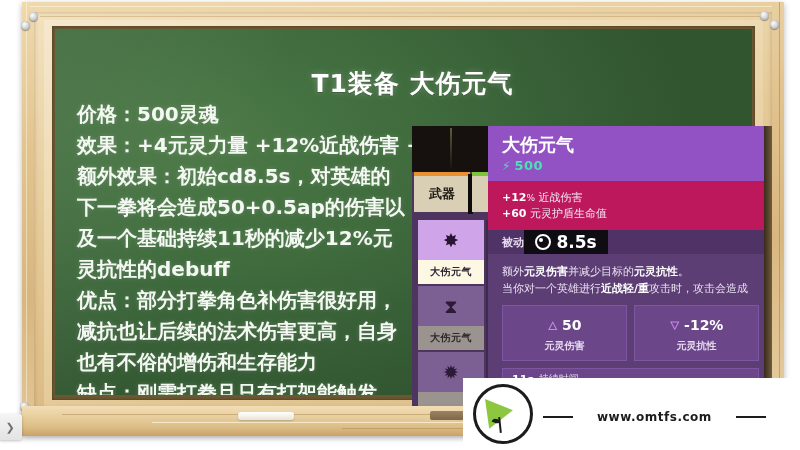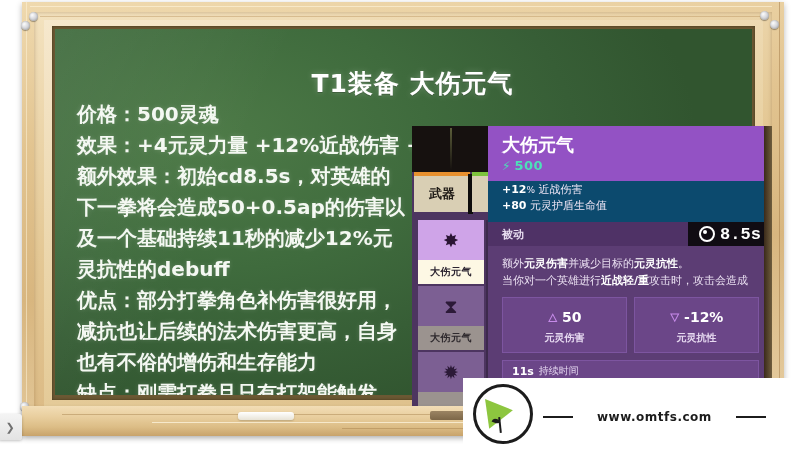--- a/index.html
+++ b/index.html
@@ -145,27 +145,27 @@
   .col-side{position:absolute;left:74px;top:94px;width:8px;height:196px;background:#3d2a4c;}
 
   
   .card{position:absolute;left:76px;top:0;width:284px;background:#5c3d74;}
   .card-head{background:#9352c4;padding:9px 12px 8px 14px;}
   .card-title{color:#fff;font-size:18px;font-weight:700;line-height:20px;}
   .card-price{display:flex;align-items:center;gap:4px;margin-top:3px;}
   .card-price .coin{font-size:12px;color:#4de0b8;font-weight:700;}
   .card-price .amt{font-size:13px;color:#4de0b8;font-weight:700;letter-spacing:.5px;}
 
-  .card-stats{background:#0c4a6e;padding:1px 14px 8px 14px;}
+  .card-stats{background:#be185d;padding:9px 14px 8px 14px;}
   .stat-line{font-size:11px;color:#efe6f6;line-height:16px;}
   .stat-line b{color:#ffffff;font-weight:700;}
   .stat-line .unit{font-size:9px;}
 
   .card-passive{background:#4f3266;height:24px;display:flex;align-items:center;
-    justify-content:space-between;padding-left:14px;font-family:Liberation Mono, monospace;}
+    padding-left:14px;}
   .card-passive .ptxt{font-size:11px;color:#e7dcef;font-weight:700;}
   .cd-pill{background:#100c13;height:24px;min-width:84px;display:flex;align-items:center;
     justify-content:center;gap:5px;padding:0 10px;box-sizing:border-box;}
   .cd-pill .cdico{width:12px;height:12px;border-radius:50%;border:2px solid #fff;
     display:inline-block;position:relative;}
   .cd-pill .cdico::after{content:"";position:absolute;left:2px;top:2px;width:4px;height:4px;
     background:#fff;border-radius:50%;}
   .cd-pill .cdtxt{color:#fff;font-size:17px;font-weight:700;}
 
   .card-desc{background:#5c3d74;padding:9px 13px 8px 14px;}
@@ -288,21 +288,21 @@
           <span class="coin">⚡</span>
           <span class="amt">500</span>
         </div>
       </div>
 
       <div class="card-stats">
         <div class="stat-line">
           <b>+12</b><span class="unit">%</span>&nbsp;<span>近战伤害</span>
         </div>
         <div class="stat-line">
-          <b>+80</b><span class="unit"></span>&nbsp;<span>元灵护盾生命值</span>
+          <b>+60</b><span class="unit"></span>&nbsp;<span>元灵护盾生命值</span>
         </div>
       </div>
 
       <div class="card-passive">
         <div class="ptxt">被动</div>
         <div class="cd-pill">
           <span class="cdico"></span>
           <span class="cdtxt">8.5s</span>
         </div>
       </div>

